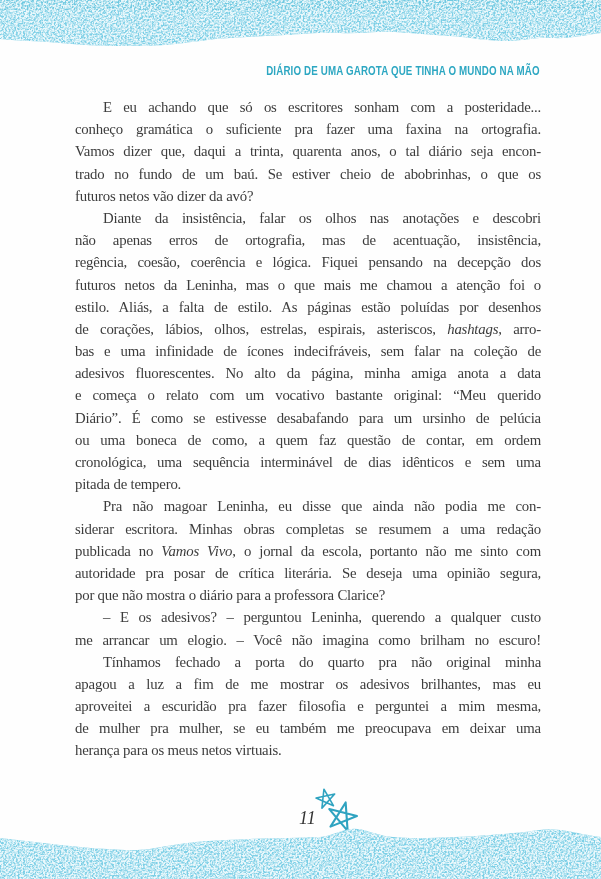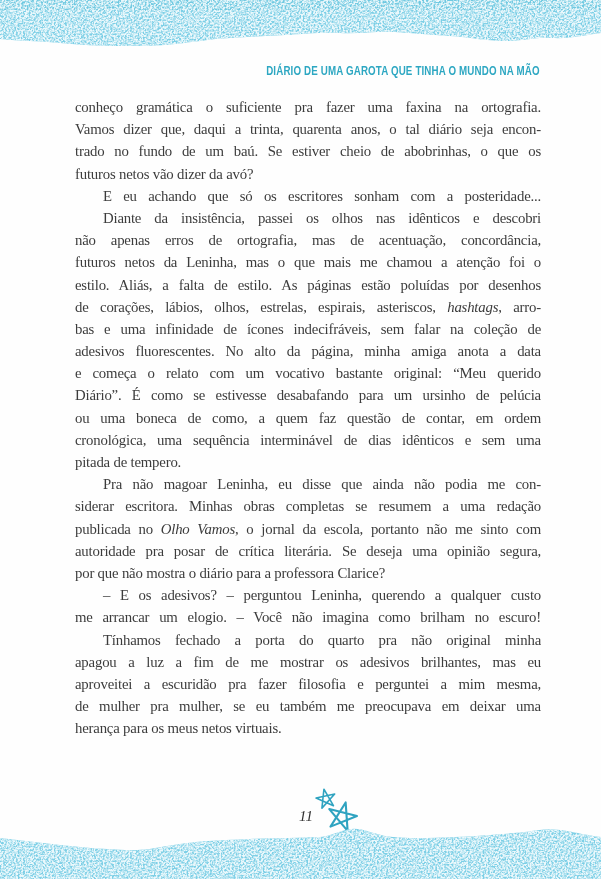--- a/index.html
+++ b/index.html
@@ -51,21 +51,21 @@
     position:absolute;
     left:0;top:783px;
     width:601px;height:56px;
   }
   .page-number{
     position:absolute;
     left:299px;
     top:25px;
     font-family:"Liberation Serif", serif;
     font-style:italic;
-    font-size:15px;
+    font-size:18px;
     color:#333333;
     text-align:right;
   }
   .stars-svg{position:absolute;left:306px;top:0;}
 </style>
 </head>
 <body>
 
 <div class="page">
 
@@ -86,47 +86,48 @@
     <g clip-path="url(#tearTop)">
       <rect x="0" y="0" width="601" height="50" fill="#7ccfe6"></rect>
       <rect x="0" y="0" width="601" height="10" fill="#5fc0dc" opacity="0.45"></rect>
       <rect x="0" y="0" width="601" height="50" fill="#ffffff" filter="url(#paperNoise)" opacity="0.85"></rect>
     </g>
   </svg>
 
   <div class="running-head">DIÁRIO DE UMA GAROTA QUE TINHA O MUNDO NA MÃO</div>
 
   <div class="body-text">
+      <div class="para indent">
+        <div class="line"><span>E eu achando que só os escritores sonham com a posteridade...</span></div>
+      </div>
       <div class="para">
         <div class="line"><span>conheço gramática o suficiente pra fazer uma faxina na ortografia.</span></div>
         <div class="line"><span>Vamos dizer que, daqui a trinta, quarenta anos, o tal diário seja encon-</span></div>
         <div class="line"><span>trado no fundo de um baú. Se estiver cheio de abobrinhas, o que os</span></div>
         <div class="line last"><span>futuros netos vão dizer da avó?</span></div>
       </div>
       <div class="para indent">
-        <div class="line"><span>E eu achando que só os escritores sonham com a posteridade...</span></div>
-      </div>
-      <div class="para indent">
-        <div class="line"><span>Diante da insistência, passei os olhos nas idênticos e descobri</span></div>
-        <div class="line"><span>não apenas erros de ortografia, mas de acentuação, concordância,</span></div>
+        <div class="line"><span>Diante da insistência, falar os olhos nas anotações e descobri</span></div>
+        <div class="line"><span>não apenas erros de ortografia, mas de acentuação, insistência,</span></div>
+        <div class="line"><span>regência, coesão, coerência e lógica. Fiquei pensando na decepção dos</span></div>
         <div class="line"><span>futuros netos da Leninha, mas o que mais me chamou a atenção foi o</span></div>
         <div class="line"><span>estilo. Aliás, a falta de estilo. As páginas estão poluídas por desenhos</span></div>
         <div class="line"><span>de corações, lábios, olhos, estrelas, espirais, asteriscos, </span><i>hashtags</i><span>, arro-</span></div>
         <div class="line"><span>bas e uma infinidade de ícones indecifráveis, sem falar na coleção de</span></div>
         <div class="line"><span>adesivos fluorescentes. No alto da página, minha amiga anota a data</span></div>
         <div class="line"><span>e começa o relato com um vocativo bastante original: “Meu querido</span></div>
         <div class="line"><span>Diário”. É como se estivesse desabafando para um ursinho de pelúcia</span></div>
         <div class="line"><span>ou uma boneca de como, a quem faz questão de contar, em ordem</span></div>
         <div class="line"><span>cronológica, uma sequência interminável de dias idênticos e sem uma</span></div>
         <div class="line last"><span>pitada de tempero.</span></div>
       </div>
       <div class="para indent">
         <div class="line"><span>Pra não magoar Leninha, eu disse que ainda não podia me con-</span></div>
         <div class="line"><span>siderar escritora. Minhas obras completas se resumem a uma redação</span></div>
-        <div class="line"><span>publicada no </span><i>Olho Vamos</i><span>, o jornal da escola, portanto não me sinto com</span></div>
+        <div class="line"><span>publicada no </span><i>Vamos Vivo</i><span>, o jornal da escola, portanto não me sinto com</span></div>
         <div class="line"><span>autoridade pra posar de crítica literária. Se deseja uma opinião segura,</span></div>
         <div class="line last"><span>por que não mostra o diário para a professora Clarice?</span></div>
       </div>
       <div class="para indent">
         <div class="line"><span>– E os adesivos? – perguntou Leninha, querendo a qualquer custo</span></div>
         <div class="line"><span>me arrancar um elogio. – Você não imagina como brilham no escuro!</span></div>
       </div>
       <div class="para indent">
         <div class="line"><span>Tínhamos fechado a porta do quarto pra não original minha</span></div>
         <div class="line"><span>apagou a luz a fim de me mostrar os adesivos brilhantes, mas eu</span></div>

